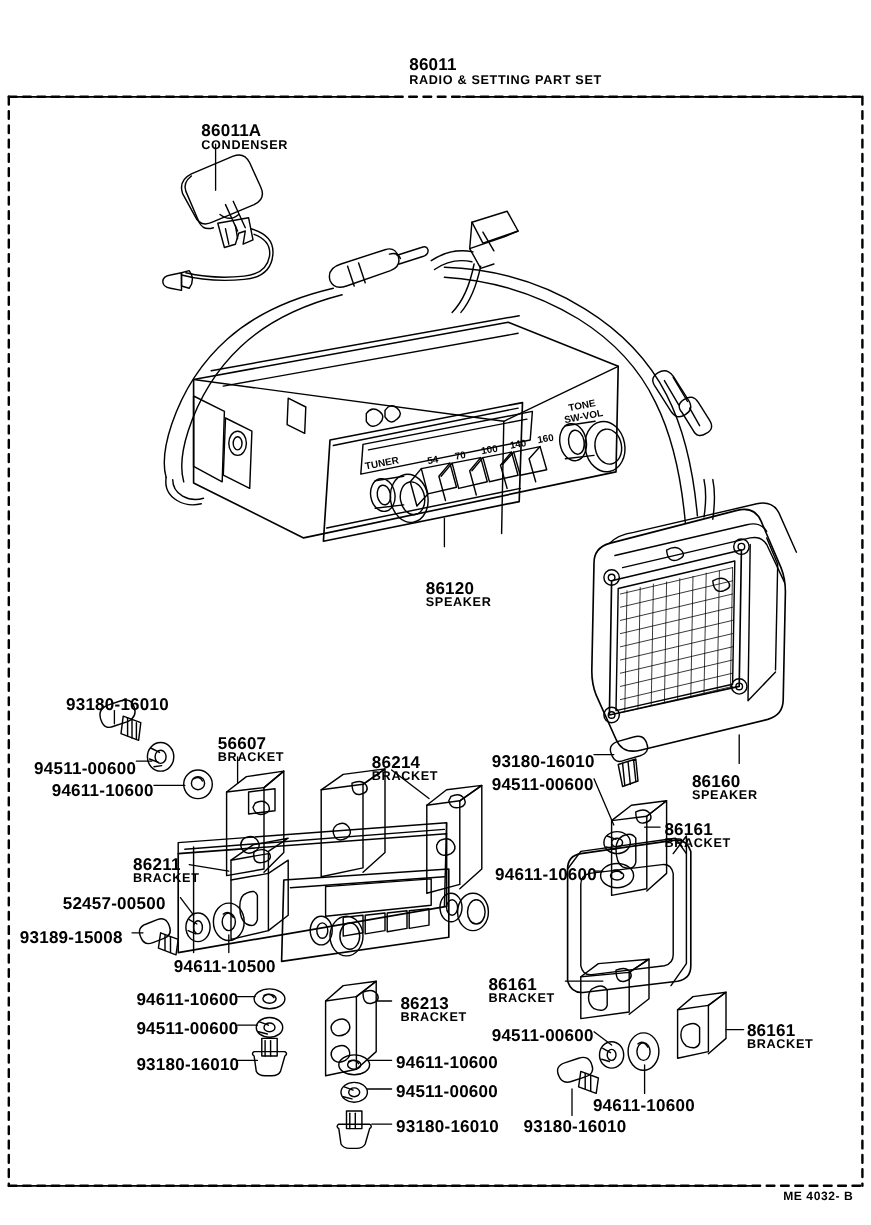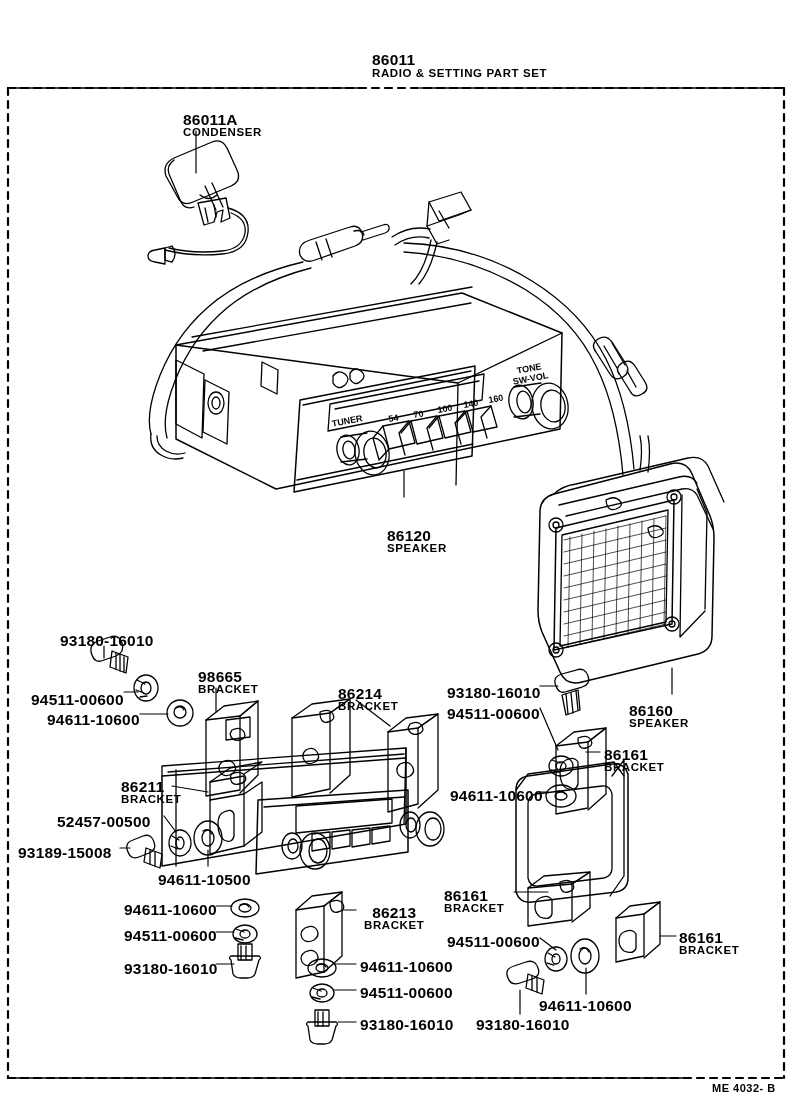--- a/index.html
+++ b/index.html
@@ -454,21 +454,21 @@
   <div class="lbl" style="left:629px;top:703px;">
     <div class="num">86160</div>
     <div class="sub">SPEAKER</div>
   </div>
 
   <div class="lbl num" style="left:60px;top:633px;">93180-16010</div>
   <div class="lbl num" style="left:31px;top:692px;">94511-00600</div>
   <div class="lbl num" style="left:47px;top:712px;">94611-10600</div>
 
   <div class="lbl" style="left:198px;top:669px;">
-    <div class="num">98665</div>
+    <div class="num">56607</div>
     <div class="sub">BRACKET</div>
   </div>
   <div class="lbl" style="left:338px;top:686px;">
     <div class="num">86214</div>
     <div class="sub">BRACKET</div>
   </div>
 
   <div class="lbl num" style="left:447px;top:685px;">93180-16010</div>
   <div class="lbl num" style="left:447px;top:706px;">94511-00600</div>
   <div class="lbl num" style="left:450px;top:788px;">94611-10600</div>
@@ -492,21 +492,21 @@
   </div>
   <div class="lbl" style="left:679px;top:930px;">
     <div class="num">86161</div>
     <div class="sub">BRACKET</div>
   </div>
 
   <div class="lbl num" style="left:124px;top:902px;">94611-10600</div>
   <div class="lbl num" style="left:124px;top:928px;">94511-00600</div>
   <div class="lbl num" style="left:124px;top:961px;">93180-16010</div>
 
-  <div class="lbl" style="left:364px;top:905px;text-align:center;">
+  <div class="lbl" style="left:364px;top:905px;">
     <div class="num">86213</div>
     <div class="sub">BRACKET</div>
   </div>
 
   <div class="lbl num" style="left:360px;top:959px;">94611-10600</div>
   <div class="lbl num" style="left:360px;top:985px;">94511-00600</div>
   <div class="lbl num" style="left:360px;top:1017px;">93180-16010</div>
   <div class="lbl num" style="left:447px;top:934px;">94511-00600</div>
   <div class="lbl num" style="left:539px;top:998px;">94611-10600</div>
   <div class="lbl num" style="left:476px;top:1017px;">93180-16010</div>

